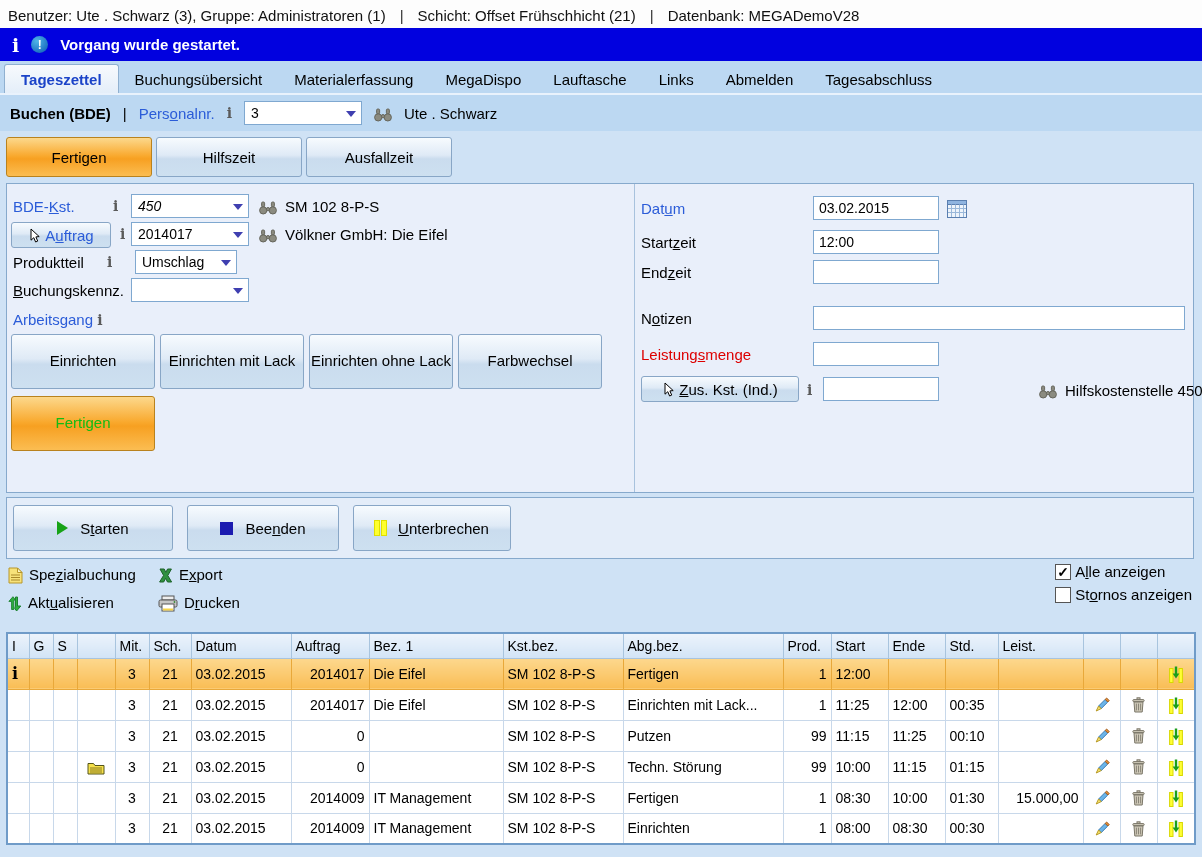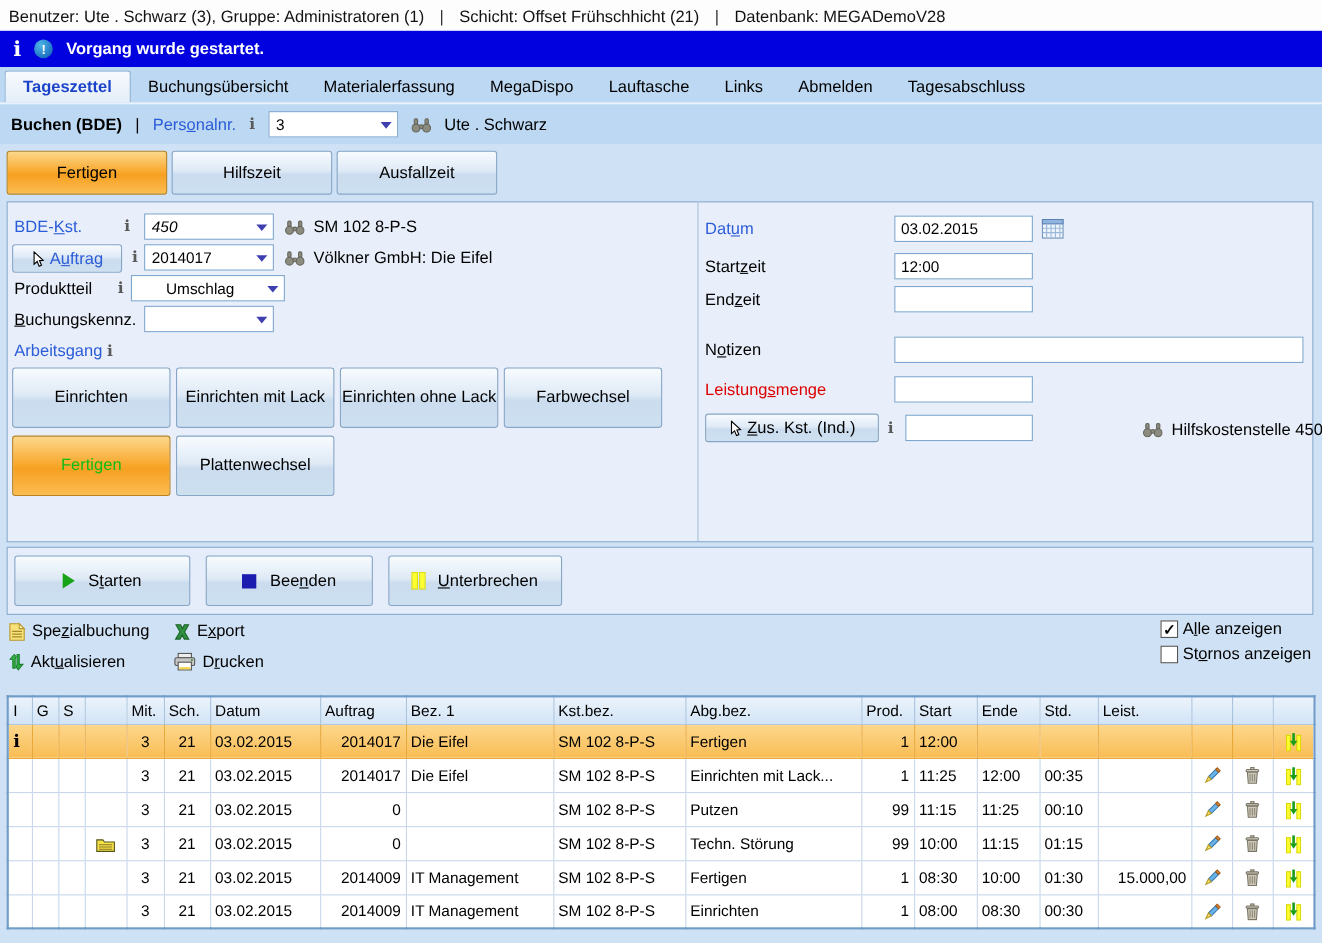--- a/index.html
+++ b/index.html
@@ -201,21 +201,21 @@
                   <circle cx="9" cy="8.2" r="1.7"></circle>
                 </g>
               </svg></span>
           <span>Völkner GmbH: Die Eifel</span>
         </span>
       </div>
 
       <div class="frow" style="top:66px;">
         <span class="lbl">Produktteil</span>
         <span class="i-mark info-i" style="left:100px;">i</span>
-        <div class="combo" style="position:absolute; left:112px; width:140px;text-align:center;">
+        <div class="combo" style="position:absolute; left:128px; width:102px;">
           <span>Umschlag</span>
           <span class="arrow"></span>
         </div>
       </div>
 
       <div class="frow" style="top:94px;">
         <span class="lbl"><u>B</u>uchungskennz.</span>
         <div class="combo" style="position:absolute; left:124px; width:118px;">
           <span></span>
           <span class="arrow"></span>
@@ -227,21 +227,20 @@
         <span class="info-i">i</span>
       </div>
       <div class="ag-row" style="top:150px;" id="agrow1">
           <button class="btn ag-btn">Einrichten</button>
           <button class="btn ag-btn">Einrichten mit Lack</button>
           <button class="btn ag-btn">Einrichten ohne Lack</button>
           <button class="btn ag-btn">Farbwechsel</button>
         </div>
       <div class="ag-row" style="top:212px;" id="agrow2">
           <button class="btn ag-btn orange">Fertigen</button>
-          <button class="btn ag-btn">Plattenwechsel</button>
         </div>
     </div>
 
     <div class="form-divider"></div>
 
     <div class="form-right">
       <div class="frow" style="top:12px;">
         <span class="lbl link-label">Dat<u>u</u>m</span>
         <input class="field" style="position: absolute; left: 178px; width: 126px;" value="03.02.2015">
         <span style="position:absolute; left:312px; top:3px;" class="cal-ic"><svg class="inline-svg" width="20" height="18" viewBox="0 0 20 18">

